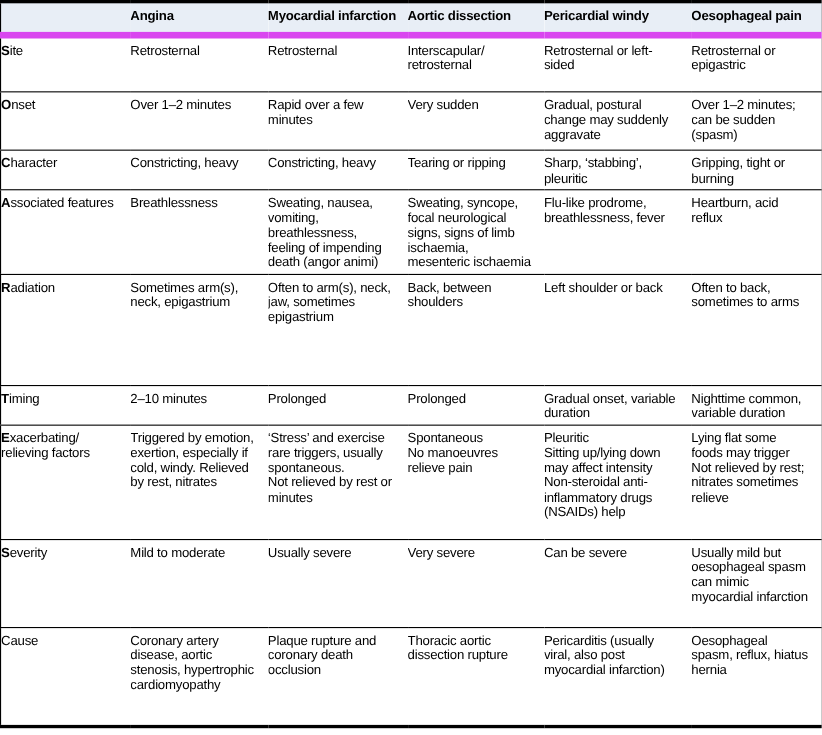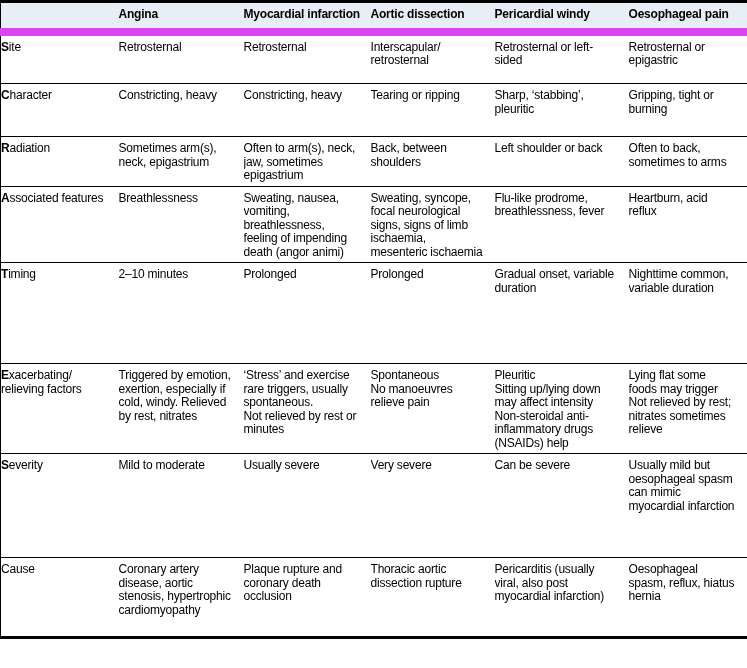--- a/index.html
+++ b/index.html
@@ -23,21 +23,21 @@
     font-size: 12px;
     line-height: 13.5px;
     letter-spacing: -0.2px;
     padding: 5px 10px 3px 0;
     white-space: pre-line;
     overflow: hidden;
   }
   thead td {
     font-weight: bold;
     height: 30px;
-    border-bottom: 8px solid #d946ef;
+    border-bottom: 6px solid #d946ef;
   }
   tbody td { border-top: 1.5px solid #000; }
   tbody tr:first-child td { border-top: none; }
   td.rowlabel { padding-left: 8px; }
   td.rowlabel b { font-weight: bold; }
   
   tbody tr:nth-child(1) td { height: 52px; }
   tbody tr:nth-child(2) td { height: 53px; }
   tbody tr:nth-child(3) td { height: 33px; }
   tbody tr:nth-child(4) td { height: 75px; }
@@ -80,42 +80,50 @@
       <tr>
         <td class="rowlabel"><b>S</b>ite</td>
         <td>Retrosternal</td>
         <td>Retrosternal</td>
         <td>Interscapular/
 retrosternal</td>
         <td>Retrosternal or left-sided</td>
         <td>Retrosternal or epigastric</td>
       </tr>
       <tr>
+        <td class="rowlabel"><b>O</b>nset</td>
+        <td>Over 1–2 minutes</td>
+        <td>Rapid over a few minutes</td>
+        <td>Very sudden</td>
+        <td>Gradual, postural change may suddenly aggravate</td>
+        <td>Over 1–2 minutes; can be sudden (spasm)</td>
+      </tr>
+      <tr>
         <td class="rowlabel"><b>C</b>haracter</td>
         <td>Constricting, heavy</td>
         <td>Constricting, heavy</td>
         <td>Tearing or ripping</td>
         <td>Sharp, ‘stabbing’, pleuritic</td>
         <td>Gripping, tight or burning</td>
       </tr>
       <tr>
+        <td class="rowlabel"><b>A</b>ssociated features</td>
+        <td>Breathlessness</td>
+        <td>Sweating, nausea, vomiting, breathlessness, feeling of impending death (angor animi)</td>
+        <td>Sweating, syncope, focal neurological signs, signs of limb ischaemia, mesenteric ischaemia</td>
+        <td>Flu-like prodrome, breathlessness, fever</td>
+        <td>Heartburn, acid reflux</td>
+      </tr>
+      <tr>
         <td class="rowlabel"><b>R</b>adiation</td>
         <td>Sometimes arm(s), neck, epigastrium</td>
         <td>Often to arm(s), neck, jaw, sometimes epigastrium</td>
         <td>Back, between shoulders</td>
         <td>Left shoulder or back</td>
         <td>Often to back, sometimes to arms</td>
-      </tr>
-      <tr>
-        <td class="rowlabel"><b>A</b>ssociated features</td>
-        <td>Breathlessness</td>
-        <td>Sweating, nausea, vomiting, breathlessness, feeling of impending death (angor animi)</td>
-        <td>Sweating, syncope, focal neurological signs, signs of limb ischaemia, mesenteric ischaemia</td>
-        <td>Flu-like prodrome, breathlessness, fever</td>
-        <td>Heartburn, acid reflux</td>
       </tr>
       <tr>
         <td class="rowlabel"><b>T</b>iming</td>
         <td>2–10 minutes</td>
         <td>Prolonged</td>
         <td>Prolonged</td>
         <td>Gradual onset, variable duration</td>
         <td>Nighttime common, variable duration</td>
       </tr>
       <tr>

